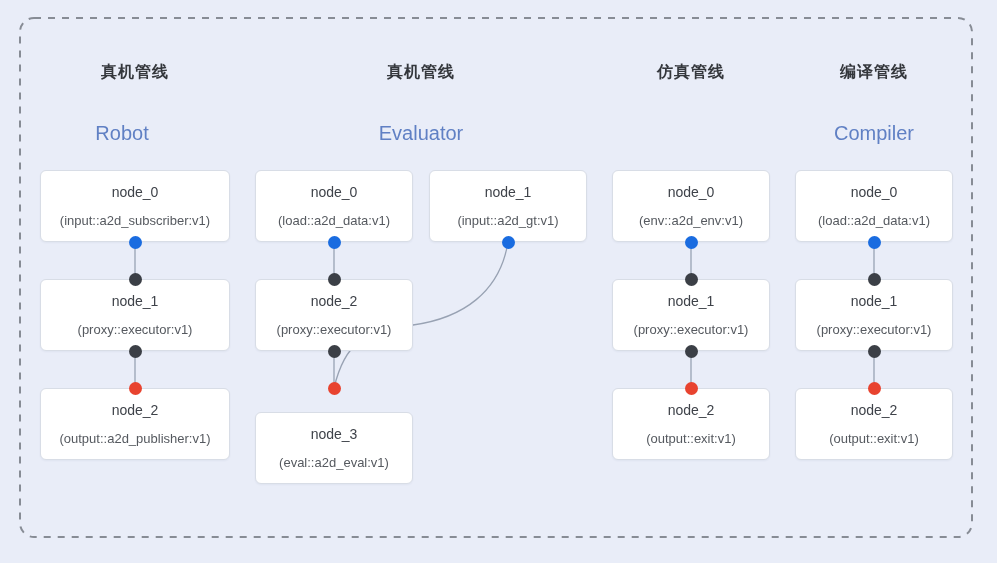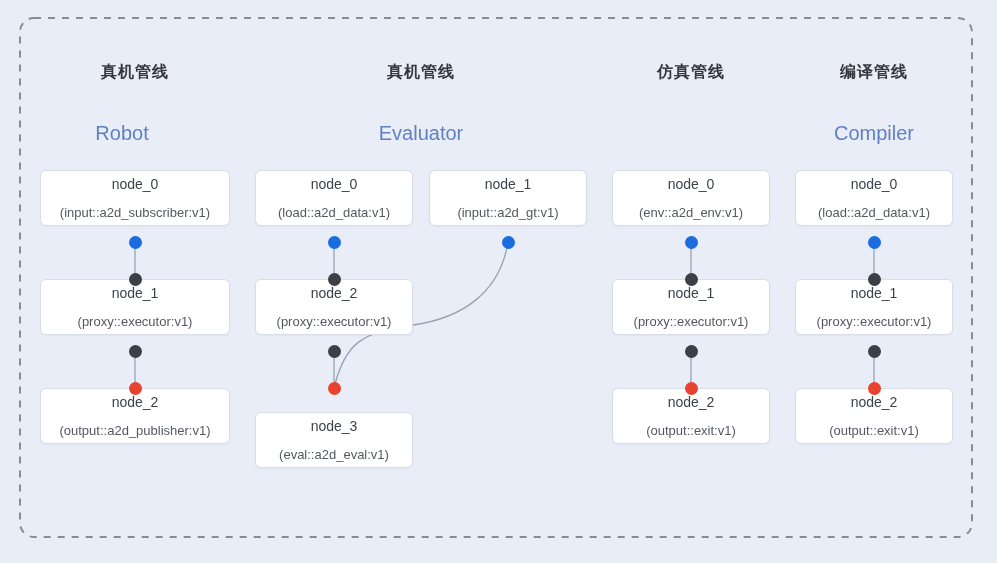--- a/index.html
+++ b/index.html
@@ -60,21 +60,21 @@
     width:200px;
     top:122px;
     text-align:center;
     font-size:20px;
     font-weight:400;
     color:var(--title-en);
     z-index:2;
   }
   .node{
     position:absolute;
-    height:56px;
+    height:72px;
     background:var(--box-bg);
     border:1px solid var(--box-border);
     border-radius:6px;
     box-sizing:border-box;
     display:flex;
     flex-direction:column;
     align-items:center;
     justify-content:center;
     gap:4px;
     z-index:1;

